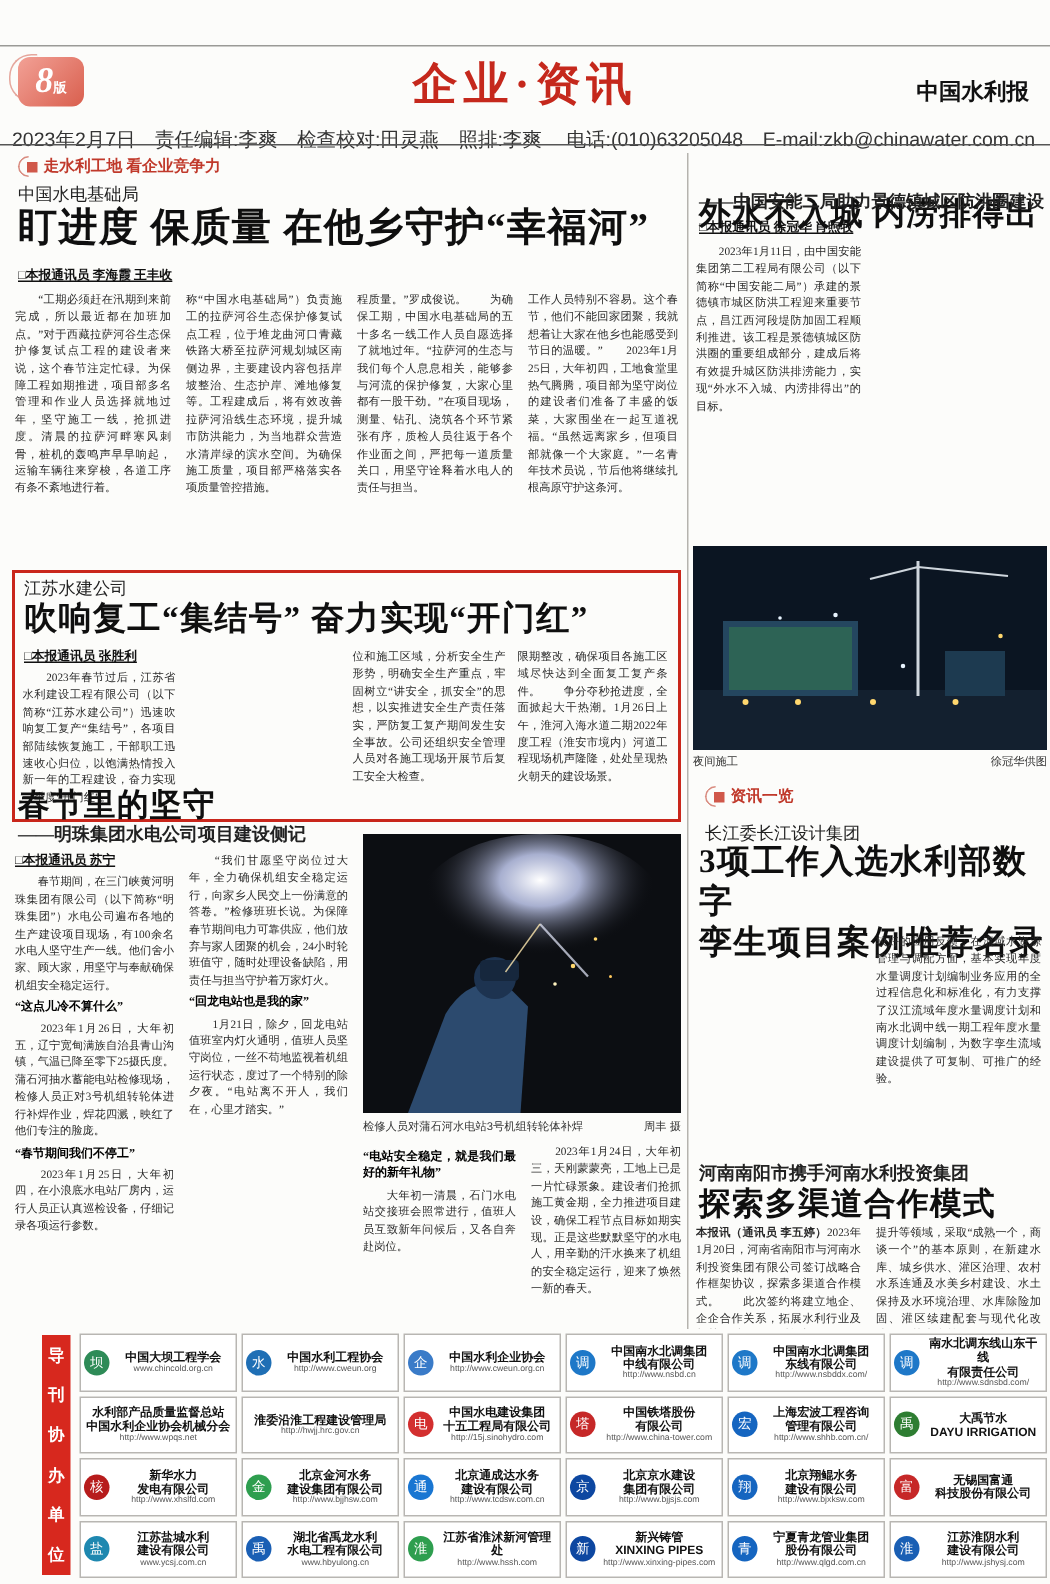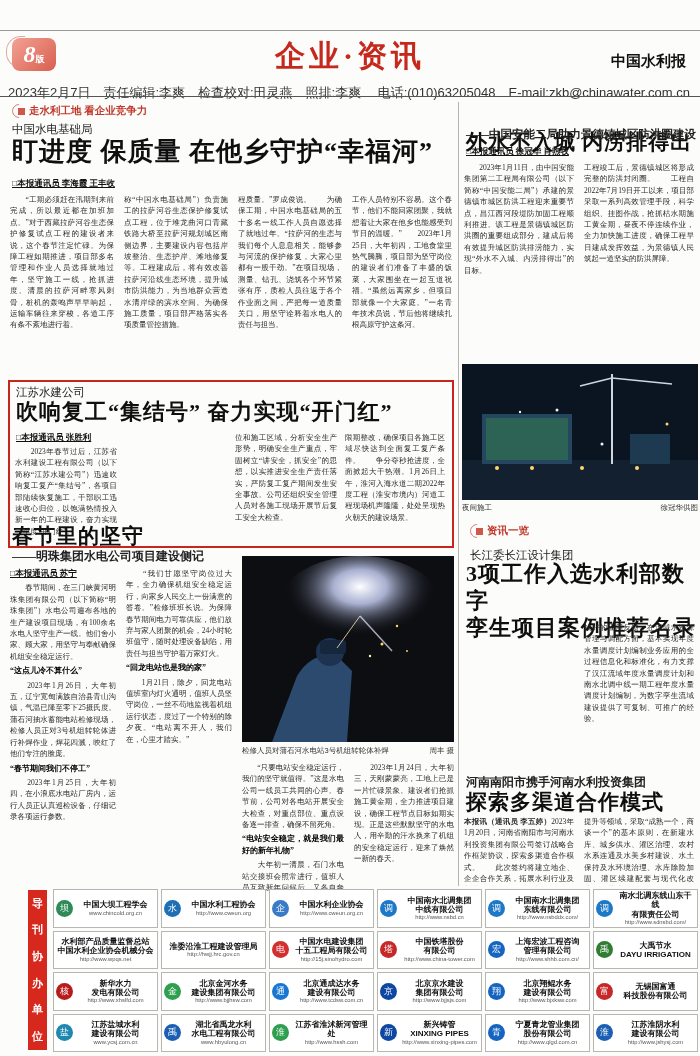--- a/index.html
+++ b/index.html
@@ -120,31 +120,29 @@
     <circle cx="140" cy="88" r="1.5" fill="#ffd76e"></circle>
       <circle cx="155" cy="70" r="1.2" fill="#ffd76e"></circle>
     <circle cx="128" cy="100" r="1.2" fill="#fff3c0"></circle>
       <circle cx="165" cy="95" r="1" fill="#ffc95e"></circle>
   </svg>
   <div class="abs caption" style="left:242px;top:746px;width:212px;display:flex;justify-content:space-between;">
     <span>检修人员对蒲石河水电站3号机组转轮体补焊</span>
     <span>周丰 摄</span>
   </div>
   <div class="col" style="left:242px;top:762px;width:102px;height:136px;">
-    <p style="margin:0;">　　“只要电站安全稳定运行，我们的坚守就值得。”这是水电公司一线员工共同的心声。春节前，公司对各电站开展安全大检查，对重点部位、重点设备逐一排查，确保不留死角。</p>
     <div class="subhead">“电站安全稳定，就是我们最好的新年礼物”</div>
     <p style="margin:0;">　　大年初一清晨，石门水电站交接班会照常进行，值班人员互致新年问候后，又各自奔赴岗位。</p>
   </div>
   <div class="col" style="left:354px;top:762px;width:100px;height:136px;">　　2023年1月24日，大年初三，天刚蒙蒙亮，工地上已是一片忙碌景象。建设者们抢抓施工黄金期，全力推进项目建设，确保工程节点目标如期实现。正是这些默默坚守的水电人，用辛勤的汗水换来了机组的安全稳定运行，迎来了焕然一新的春天。</div>
 
   <div class="abs headline" style="left:466px;top:100px;font-size:21px;margin-top:28px;">外水不入城  内涝排得出</div>
   <div class="abs subtitle" style="left:466px;top:127px;font-size:11.5px;">——中国安能二局助力景德镇城区防洪圈建设</div>
   <div class="abs byline" style="left:466px;top:146px;">□本报通讯员 徐冠华 肖煦牧</div>
   <div class="col" style="left:464px;top:162px;width:110px;height:198px;">　　2023年1月11日，由中国安能集团第二工程局有限公司（以下简称“中国安能二局”）承建的景德镇市城区防洪工程迎来重要节点，昌江西河段堤防加固工程顺利推进。该工程是景德镇城区防洪圈的重要组成部分，建成后将有效提升城区防洪排涝能力，实现“外水不入城、内涝排得出”的目标。</div>
-  <div class="col" style="left:584px;top:162px;width:110px;height:198px;">工程竣工后，景德镇城区将形成完整的防洪封闭圈。　　工程自2022年7月19日开工以来，项目部采取一系列高效管理手段，科学组织、挂图作战，抢抓枯水期施工黄金期，昼夜不停连续作业，全力加快施工进度，确保工程早日建成发挥效益，为景德镇人民筑起一道坚实的防洪屏障。</div>
 
   <svg class="abs" style="left:462px;top:364px;" width="236" height="136">
     <rect width="236" height="136" fill="#0b1522"></rect>
     <rect y="96" width="236" height="40" fill="#13202f"></rect>
     <line x1="150" y1="10" x2="150" y2="100" stroke="#cfd6dd" stroke-width="2"></line>
     <line x1="150" y1="14" x2="210" y2="20" stroke="#cfd6dd" stroke-width="1.5"></line>
     <line x1="150" y1="14" x2="118" y2="22" stroke="#cfd6dd" stroke-width="1.5"></line>
     <rect x="20" y="50" width="90" height="50" fill="#24465f"></rect>
     <rect x="24" y="54" width="82" height="42" fill="#2f6a52" opacity="0.8"></rect>
     <g fill="#ffd76e">

